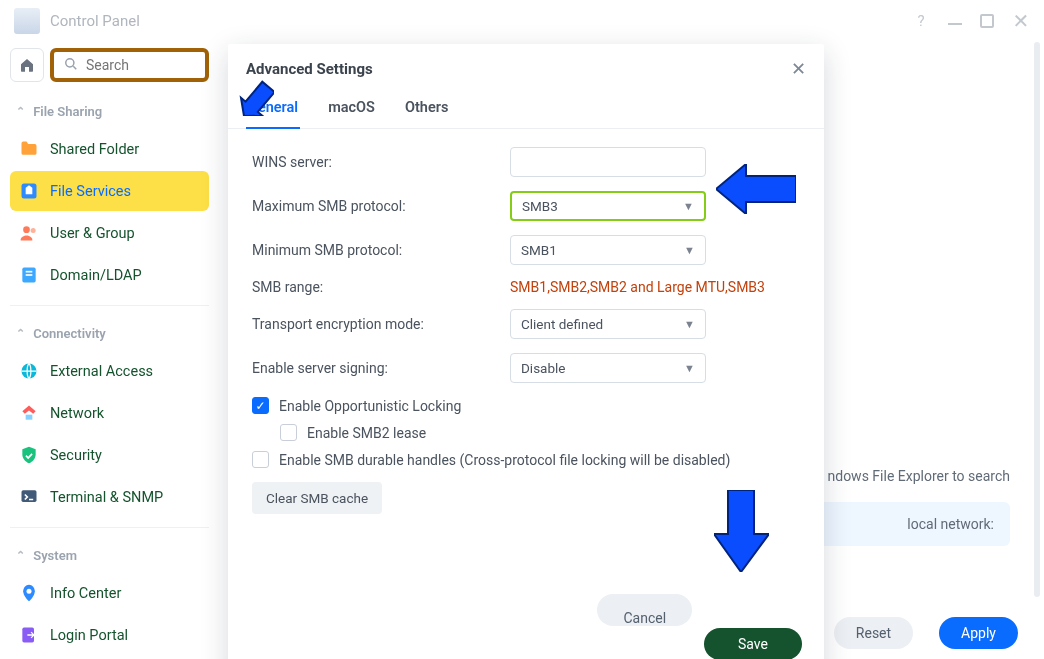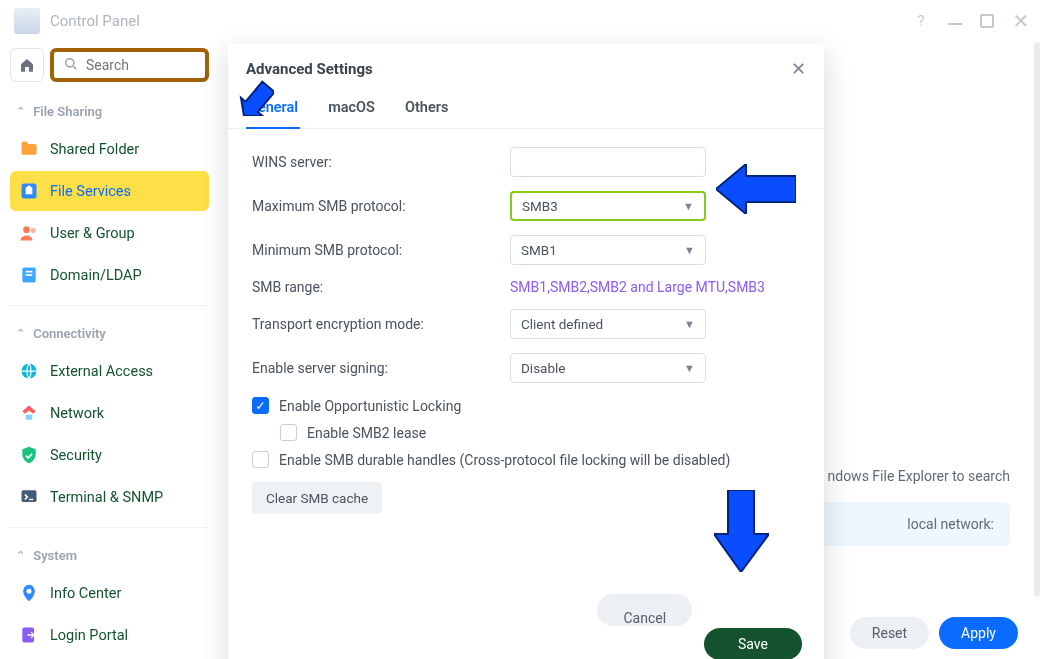--- a/index.html
+++ b/index.html
@@ -30,21 +30,21 @@
   .nav-item .ic { width:22px; height:22px; display:inline-flex; align-items:center; justify-content:center; }
   .hr { height:1px; background:#eef1f4; margin:10px 0; }
 
   .content { flex:1; position:relative; padding:18px 22px; }
   .content-scroll { position:absolute; top:0; right:4px; width:6px; height:90%; background:#e9edf1; border-radius:3px; }
 
   .bg-card { position:absolute; left:18px; top:60px; right:18px; padding:16px; color:#616b77; font-size:14px; }
   .bg-card .hint-row { margin-bottom:18px; }
   .bg-card .net-box { background:#eef6ff; padding:14px 16px; border-radius:6px; margin-top:6px;}
 
-  .bottom-actions { position:absolute; bottom:10px; right:26px; display:flex; gap:10px; }
+  .bottom-actions { position:absolute; bottom:10px; right:26px; display:flex; gap:26px; }
   .btn { height:32px; padding:0 22px; border-radius:16px; font-size:14px; border:none; cursor:pointer; }
   .btn.reset { background:#eceff3; color:#54606e; }
   .btn.apply { background:#0a6cff; color:#fff; }
 
   
   .modal { position:absolute; left:228px; top:44px; width:596px; background:#fff; box-shadow:0 8px 28px rgba(25,38,60,.18); border-radius:2px; z-index:10; }
   .modal-head { display:flex; align-items:center; justify-content:space-between; padding:14px 18px 10px 18px; }
   .modal-head .ttl { font-size:15px; font-weight:700; color:#3b434d; }
   .modal-head .close { color:#7e8894; font-size:18px; cursor:pointer; }
   .tabs { display:flex; gap:26px; padding:0 18px; border-bottom:1px solid #ebeff3; }
@@ -53,21 +53,21 @@
   .tab.active::after { content:""; position:absolute; left:0; right:0; bottom:-1px; height:2px; background:#0a6cff; }
 
   .modal-body { padding:18px 24px 8px 24px; }
   .form-row { display:flex; align-items:center; margin-bottom:14px; font-size:14px; color:#4a535e; }
   .form-row .lbl { width:258px; }
   .form-row .val { flex:1; }
   .txt-input, .sel { width:196px; height:30px; border:1px solid #d7dde4; border-radius:4px; padding:0 10px; font-size:13.5px; color:#4a535e; background:#fff; display:flex; align-items:center; justify-content:space-between; }
   .sel { cursor:pointer; }
   .sel.hl { border:2px solid #84cc16; }
   .sel .caret { color:#7a838f; font-size:11px; }
-  .static-val { color:#8b5cf6; font-size:14px; }
+  .static-val { color:#c2410c; font-size:14px; }
 
   .chk-row { display:flex; align-items:center; gap:10px; margin:6px 0 10px 0; font-size:14px; color:#4a535e; }
   .chk-row.indent { margin-left:28px; }
   .chk { width:17px; height:17px; border:1px solid #c8cfd8; border-radius:3px; display:inline-flex; align-items:center; justify-content:center; background:#fff; }
   .chk.checked { background:#0a6cff; border-color:#0a6cff; color:#fff; font-size:12px; }
 
   .cache-btn { background:#eff2f5; color:#4a535e; border:none; height:32px; padding:0 14px; border-radius:4px; font-size:13.5px; cursor:pointer; margin-top:4px; }
 
   .modal-foot { display:flex; justify-content:flex-end; gap:12px; padding:72px 22px 20px 22px; border-top:none; }
   .mbtn { height:32px; padding:16px 26px; border-radius:16px; font-size:14px; border:none; cursor:pointer; }

